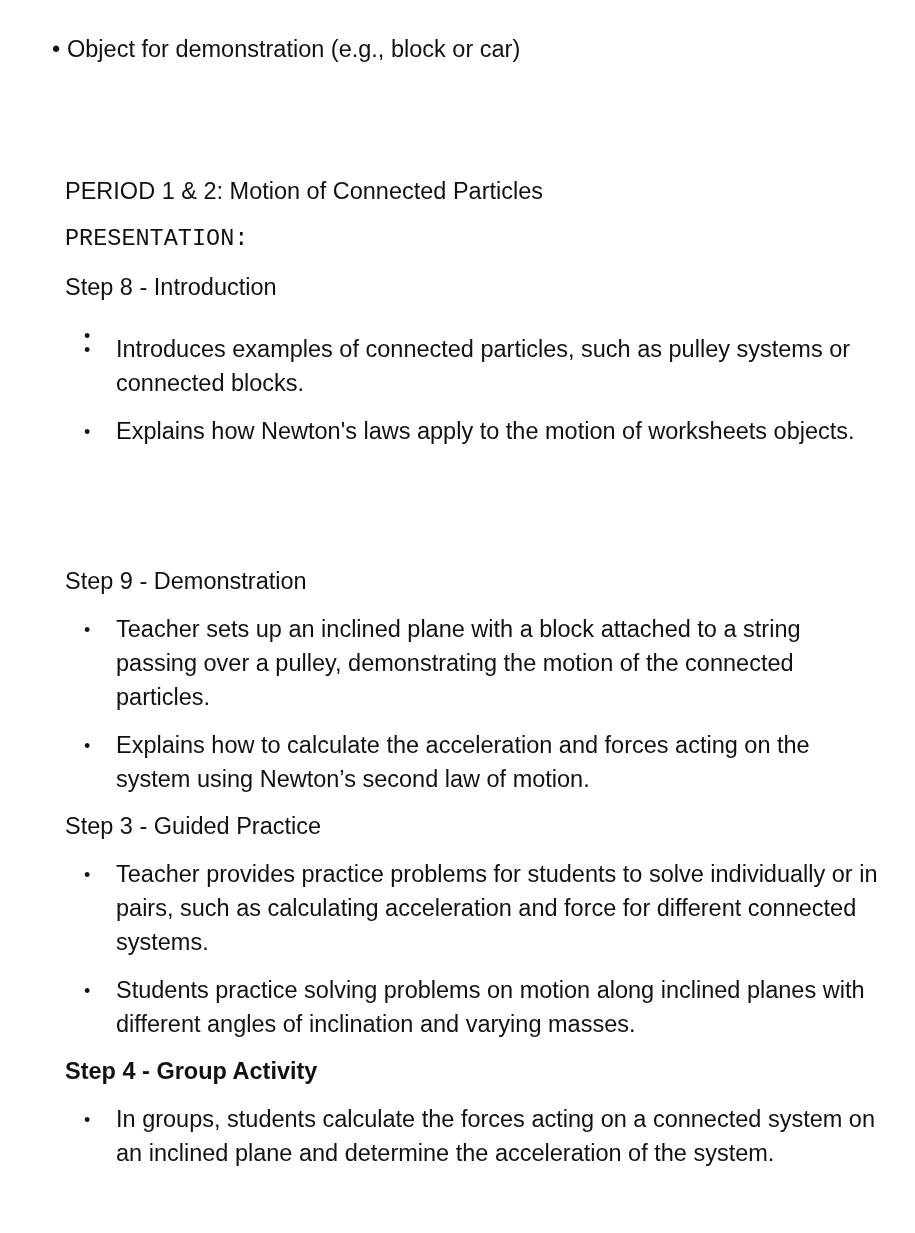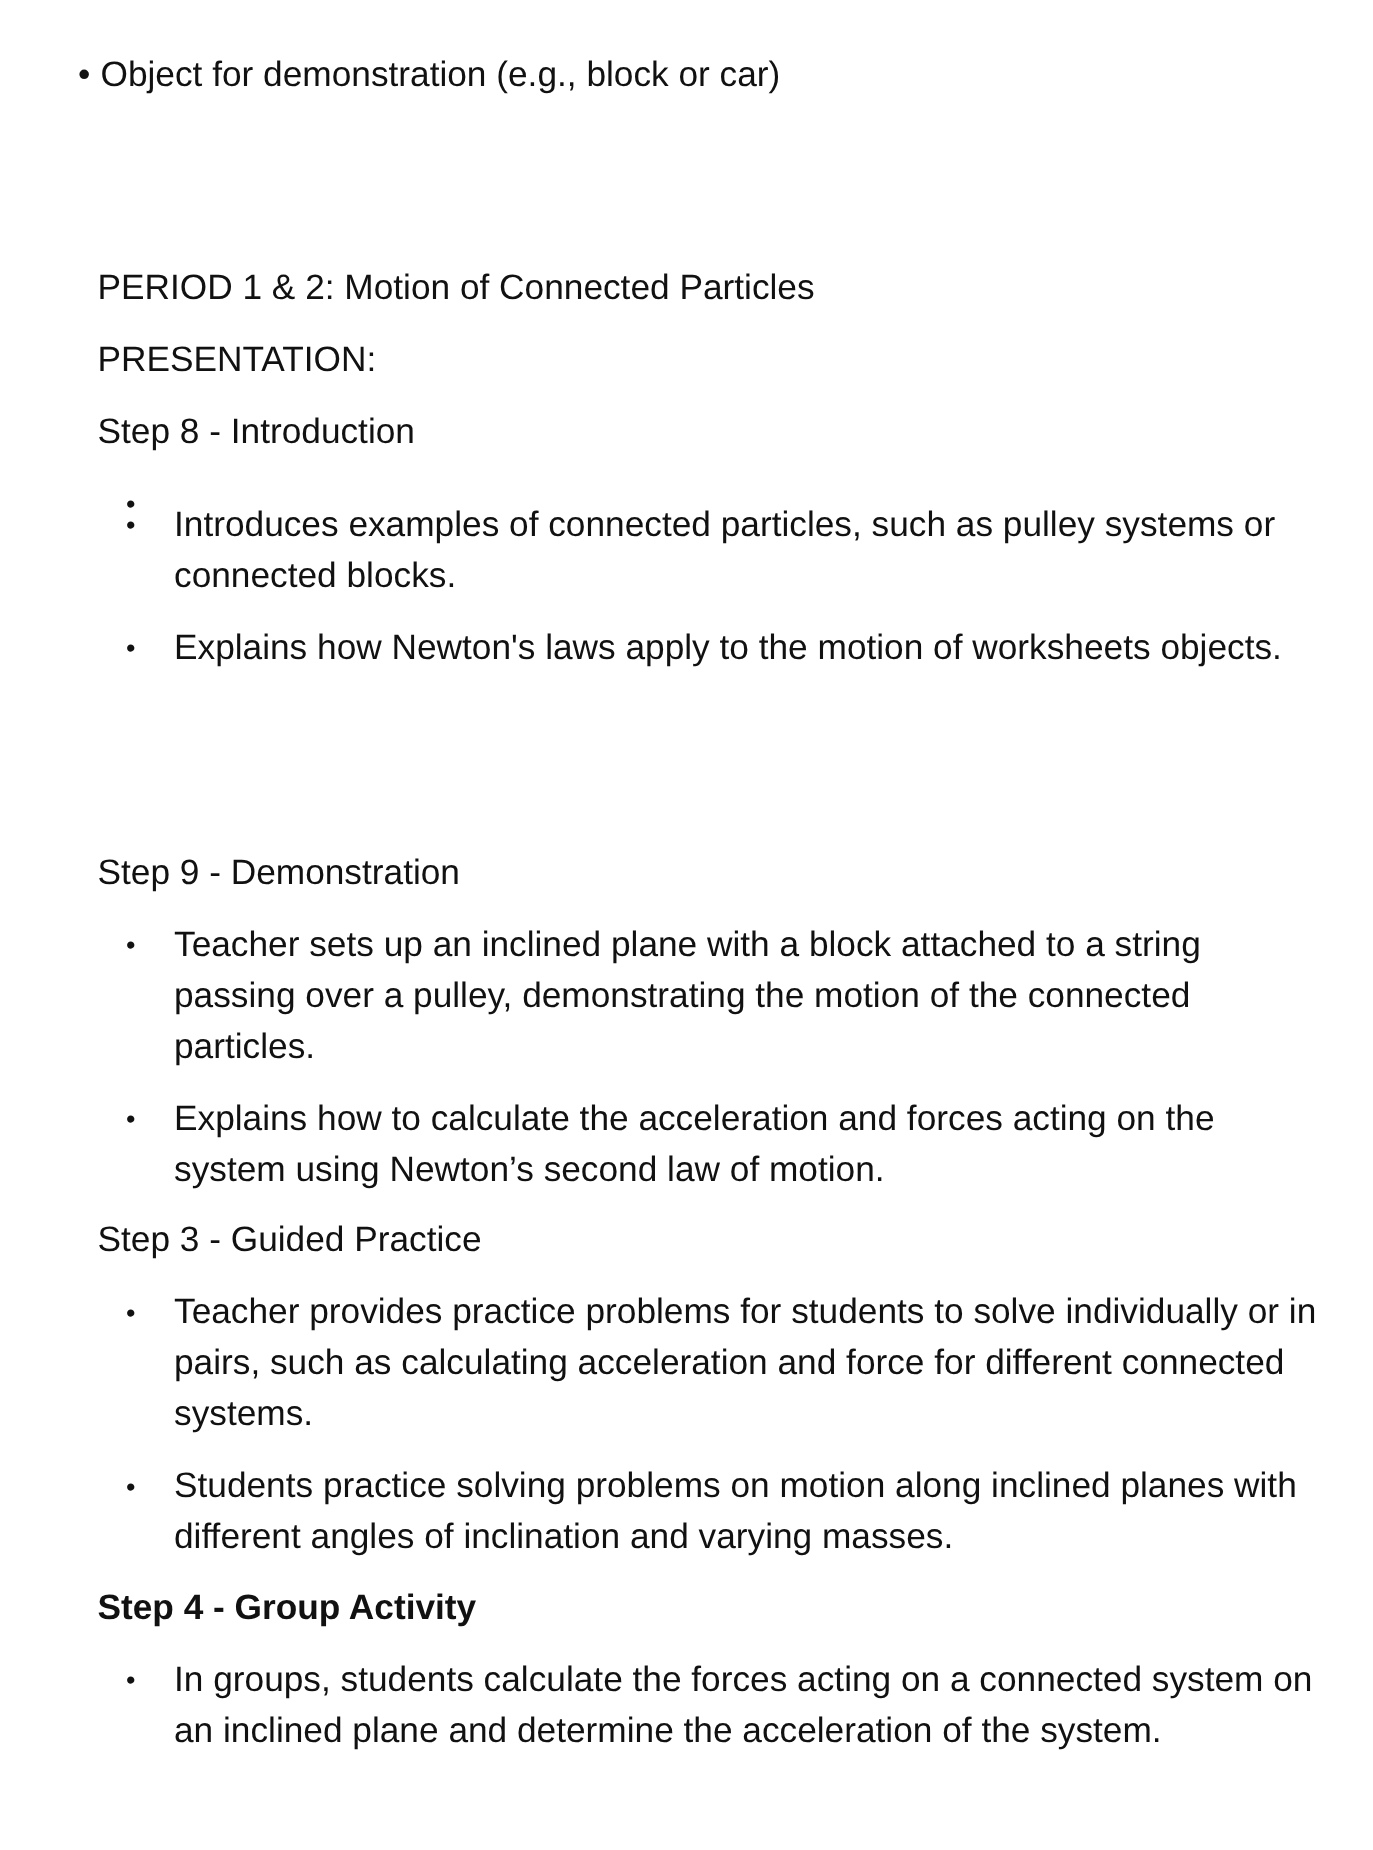--- a/index.html
+++ b/index.html
@@ -73,21 +73,21 @@
 </head>
 <body>
 
 <div class="doc">
 
   <ul class="mat-list">
     <li class="mat-item"><span class="dot">•</span><span>Object for demonstration (e.g., block or car)</span></li>
   </ul>
 
   <div class="line" style="top:174px;">PERIOD 1 &amp; 2: Motion of Connected Particles</div>
-  <div class="line" style="top:222px;">PRESENTATION:</div>
+  <div class="line" style="top:222px;font-family:Liberation Mono, monospace;">PRESENTATION:</div>
 
   <div class="line" style="top:270px;">Step 8 - Introduction</div>
   <ul class="bullets" style="top:318px;">
     <li class="bullet"><span class="b-dot">•</span></li>
     <li class="bullet"><span class="b-dot">•</span><span>Introduces examples of connected particles, such as pulley systems or connected blocks.</span></li>
     <li class="bullet"><span class="b-dot">•</span><span>Explains how Newton's laws apply to the motion of worksheets objects.</span></li>
   </ul>
 
   <div class="line" style="top:564px;">Step 9 - Demonstration</div>
   <ul class="bullets" style="top:612px;">

